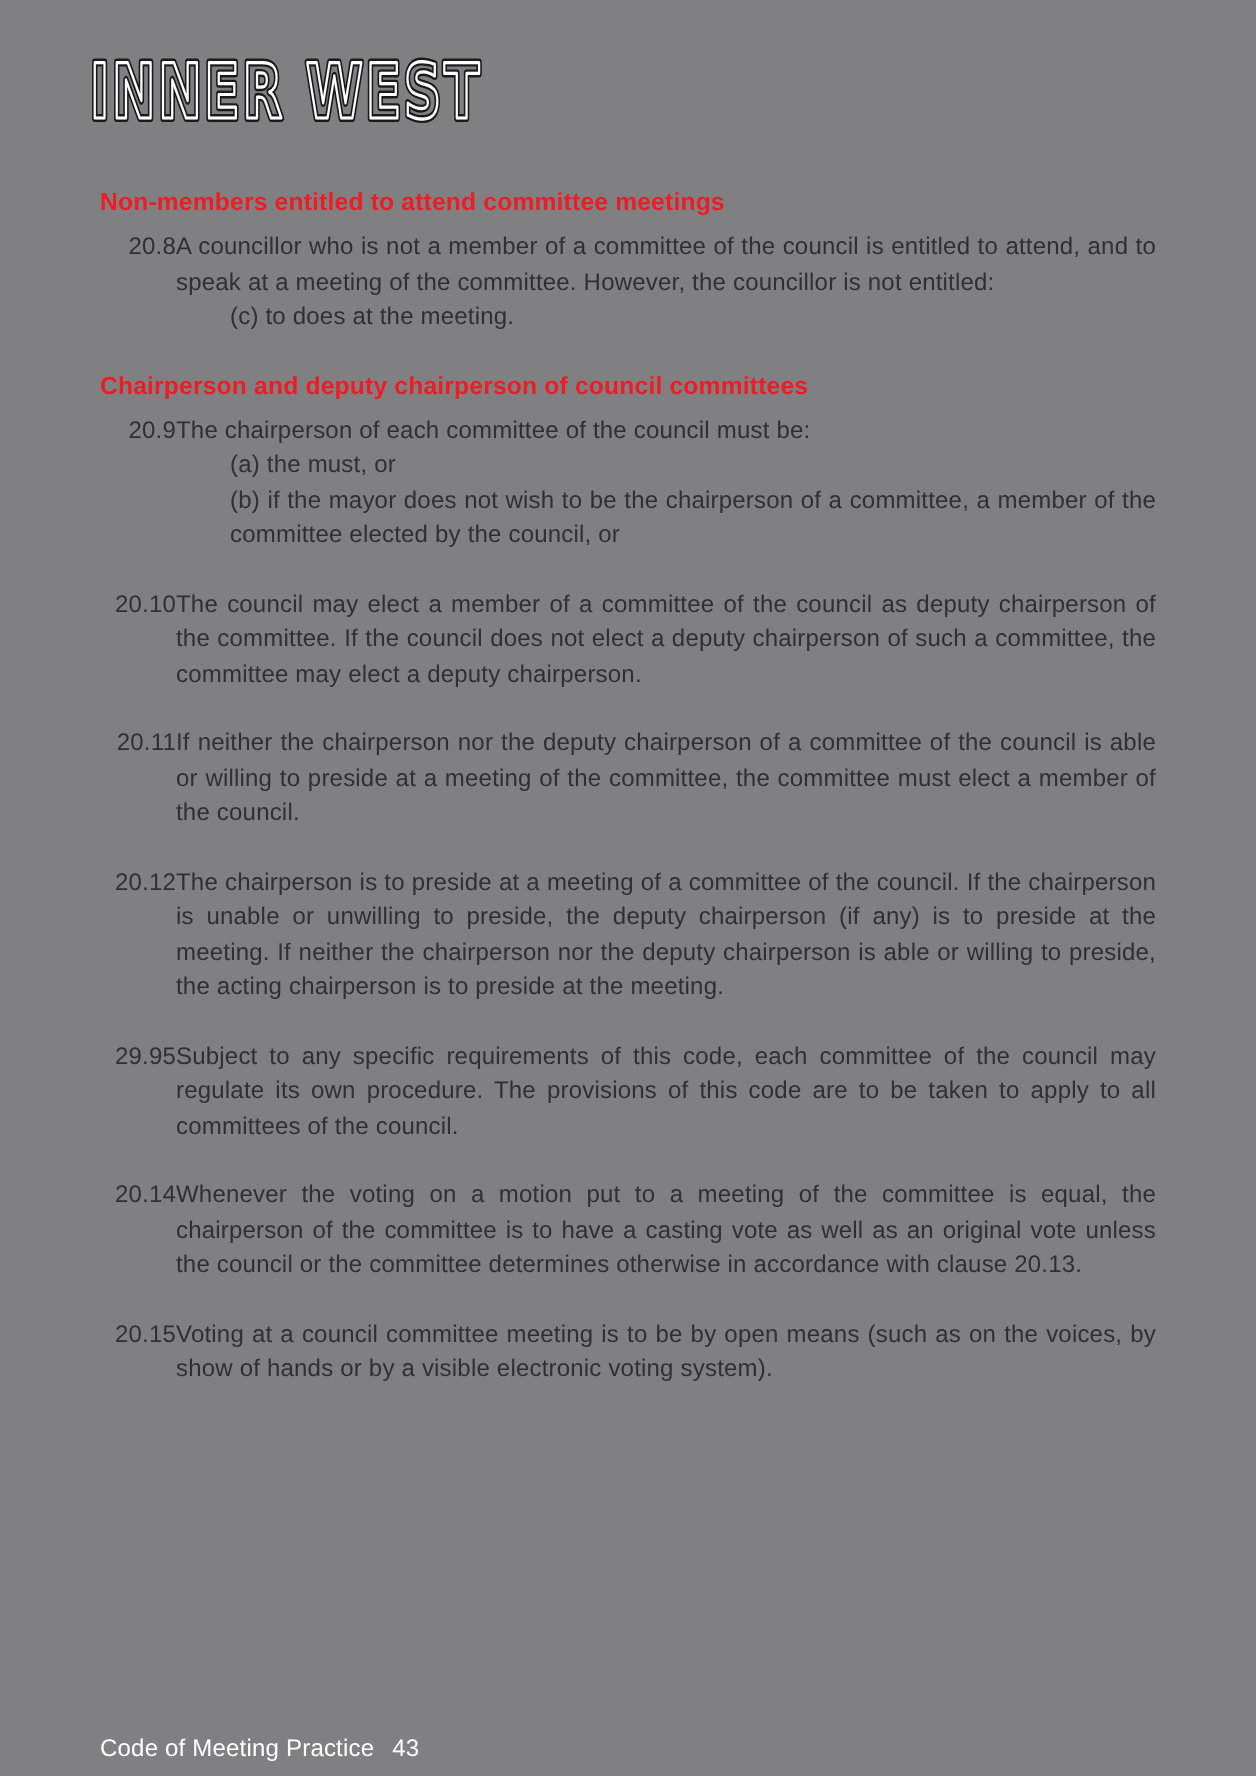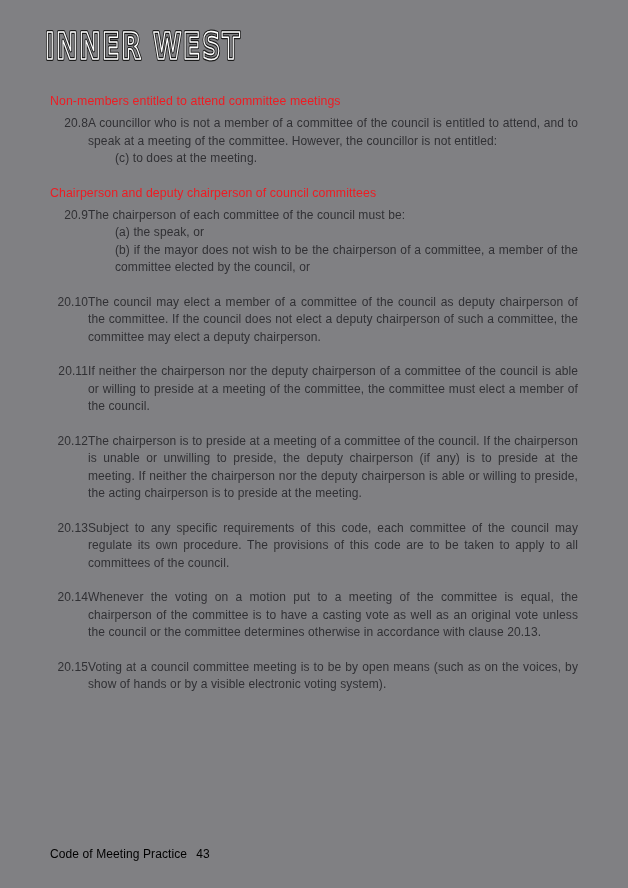--- a/index.html
+++ b/index.html
@@ -20,44 +20,44 @@
     width: 200px; height: 38px;
   }
   .content {
     margin: 0 50px 0 50px;
     font-size: 12px;
     line-height: 17.5px;
     letter-spacing: 0.1px;
   }
   .section-heading {
     color: #ee1c23;
-    font-weight: normal;
+    font-weight: bold;
     font-size: 12.3px;
     line-height: 16px;
     margin: 28px 0 6px 0;
   }
   .section-heading.first { margin-top: 28px; }
   .section-heading.following { margin-top: 16px; }
   .clause {
     display: flex;
     margin: 0 0 17px 0;
   }
   .clause-number {
     flex: 0 0 38px;
     text-align: right;
   }
   .clause-body { flex: 1 1 auto; }
   .clause-text { text-align: justify; }
   .subitems { margin-left: 27px; }
   .subitem { text-align: justify; }
   .footer {
     position: absolute;
-    left: 50px; top: 820px;
+    left: 50px; top: 840px;
     font-size: 12px;
-    color: #000000;
+    color: #ffffff;
     letter-spacing: 0.1px;
   }
   .footer .page-num { margin-left: 9px; }
   svg text {
     font-family: "DejaVu Sans", sans-serif;
     font-weight: bold;
     letter-spacing: 2px;
   }
 </style>
 </head>
@@ -82,21 +82,21 @@
             <div class="subitem">(c) to does at the meeting.</div>
           </div>
         </div>
       </div>
       <div class="section-heading following" style="color: rgb(238, 28, 35);">Chairperson and deputy chairperson of council committees</div>
       <div class="clause">
         <div class="clause-number">20.9</div>
         <div class="clause-body">
           <div class="clause-text">The chairperson of each committee of the council must be:</div>
           <div class="subitems">
-            <div class="subitem">(a) the speak, or</div>
+            <div class="subitem">(a) the must, or</div>
             <div class="subitem">(b) if the mayor does not wish to be the chairperson of a committee, a member of the committee elected by the council, or</div>
           </div>
         </div>
       </div>
       <div class="clause">
         <div class="clause-number">20.10</div>
         <div class="clause-body">
           <div class="clause-text">The council may elect a member of a committee of the council as deputy chairperson of the committee. If the council does not elect a deputy chairperson of such a committee, the committee may elect a deputy chairperson.</div>
         </div>
       </div>
@@ -106,21 +106,21 @@
           <div class="clause-text">If neither the chairperson nor the deputy chairperson of a committee of the council is able or willing to preside at a meeting of the committee, the committee must elect a member of the council.</div>
         </div>
       </div>
       <div class="clause">
         <div class="clause-number">20.12</div>
         <div class="clause-body">
           <div class="clause-text">The chairperson is to preside at a meeting of a committee of the council. If the chairperson is unable or unwilling to preside, the deputy chairperson (if any) is to preside at the meeting. If neither the chairperson nor the deputy chairperson is able or willing to preside, the acting chairperson is to preside at the meeting.</div>
         </div>
       </div>
       <div class="clause">
-        <div class="clause-number">20.13</div>
+        <div class="clause-number">29.95</div>
         <div class="clause-body">
           <div class="clause-text">Subject to any specific requirements of this code, each committee of the council may regulate its own procedure. The provisions of this code are to be taken to apply to all committees of the council.</div>
         </div>
       </div>
       <div class="clause">
         <div class="clause-number">20.14</div>
         <div class="clause-body">
           <div class="clause-text">Whenever the voting on a motion put to a meeting of the committee is equal, the chairperson of the committee is to have a casting vote as well as an original vote unless the council or the committee determines otherwise in accordance with clause 20.13.</div>
         </div>
       </div>

